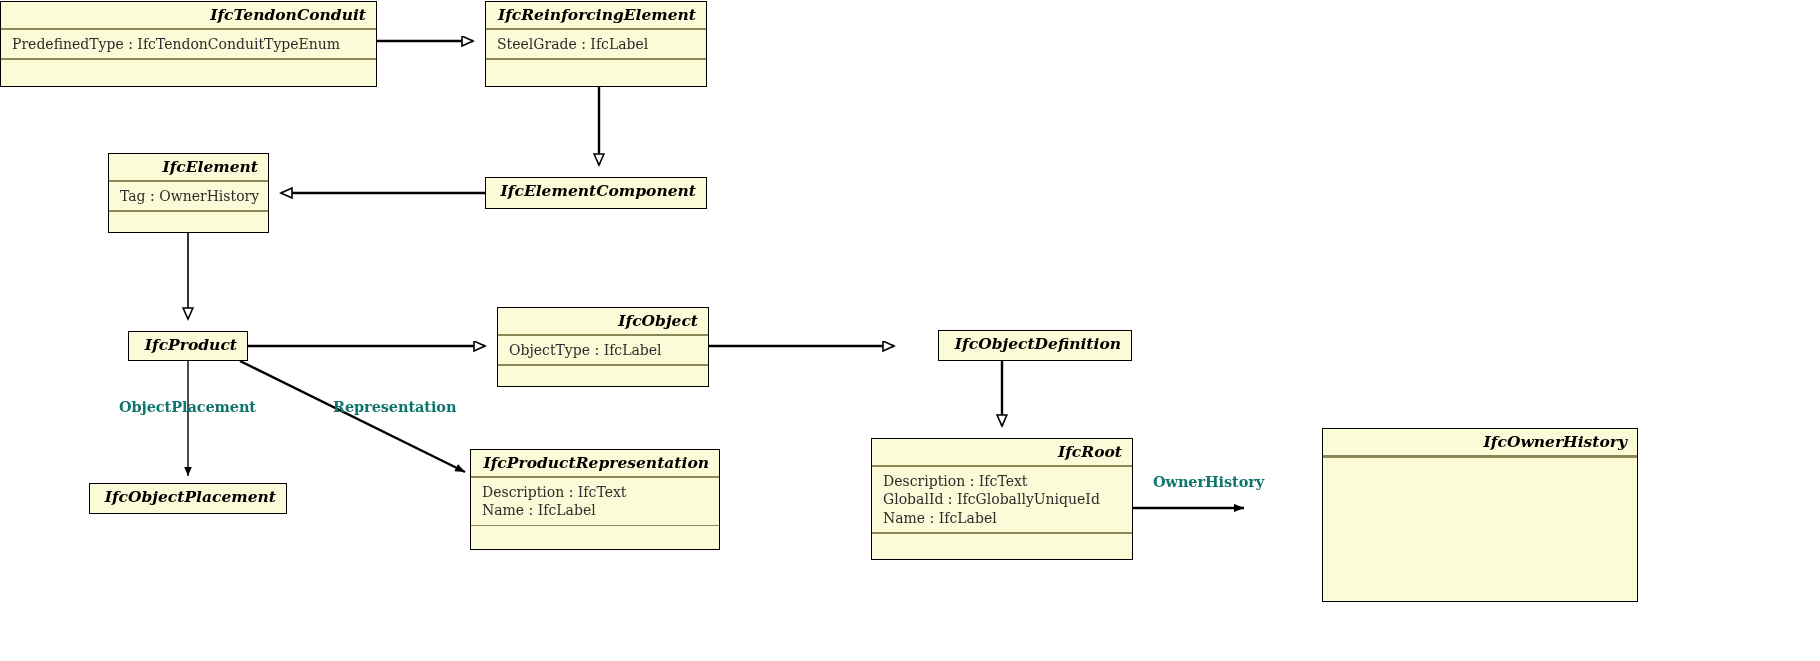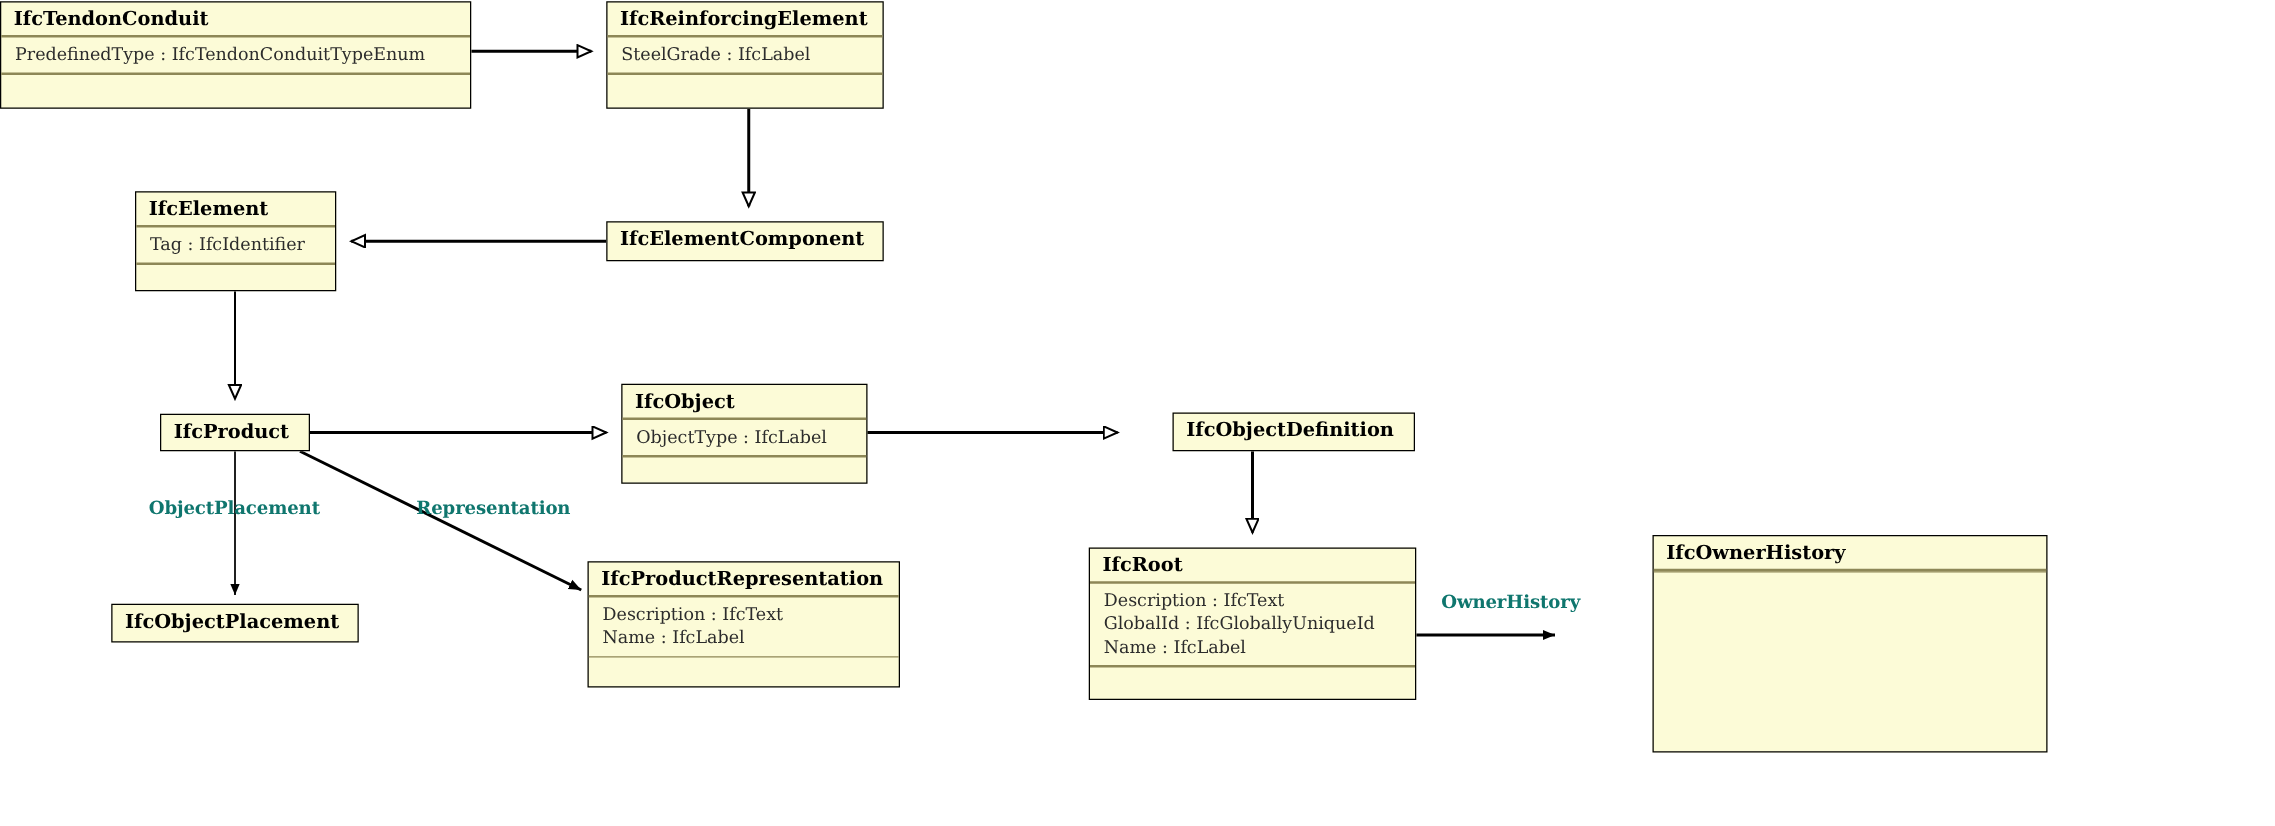--- a/index.html
+++ b/index.html
@@ -30,27 +30,28 @@
     position: absolute;
     box-sizing: border-box;
     background: #fcfbd7;
     border: 1.6px solid #000000;
     display: flex;
     flex-direction: column;
     z-index: 3;
   }
   .uml-title {
     box-sizing: border-box;
-    text-align: left;
+    text-align: right;
     font-weight: bold;
     font-size: 15.5px;
     color: #000000;
     padding: 4px 10px 5px 10px;
     line-height: 1.1;
     white-space: nowrap;
+    font-style: italic;
   }
   .uml-sep {
     height: 1.6px;
     background: #8d8757;
     width: 100%;
   }
   .uml-attrs {
     box-sizing: border-box;
     padding: 5px 9px 5px 11px;
     font-size: 14px;
@@ -155,35 +156,35 @@
       <span class="attr">SteelGrade : IfcLabel</span>
     </div>
     <div class="uml-sep"></div>
     <div class="uml-ops"></div>
   </div>
 
   <div class="uml-class" style="left:108px; top:153px; width:161px; height:80px;">
     <div class="uml-title">IfcElement</div>
     <div class="uml-sep"></div>
     <div class="uml-attrs">
-      <span class="attr">Tag : IfcIdentifier</span>
+      <span class="attr">Tag : OwnerHistory</span>
     </div>
     <div class="uml-sep"></div>
     <div class="uml-ops"></div>
   </div>
 
   <div class="uml-class" style="left:485px; top:177px; width:222px; height:32px;">
     <div class="uml-title">IfcElementComponent</div>
   </div>
 
   <div class="uml-class" style="left:128px; top:331px; width:120px; height:30px;">
     <div class="uml-title">IfcProduct</div>
   </div>
 
-  <div class="uml-class" style="left:497px; top:307px; width:197px; height:80px;">
+  <div class="uml-class" style="left:497px; top:307px; width:212px; height:80px;">
     <div class="uml-title">IfcObject</div>
     <div class="uml-sep"></div>
     <div class="uml-attrs">
       <span class="attr">ObjectType : IfcLabel</span>
     </div>
     <div class="uml-sep"></div>
     <div class="uml-ops"></div>
   </div>
 
   <div class="uml-class" style="left:938px; top:330px; width:194px; height:31px;">

